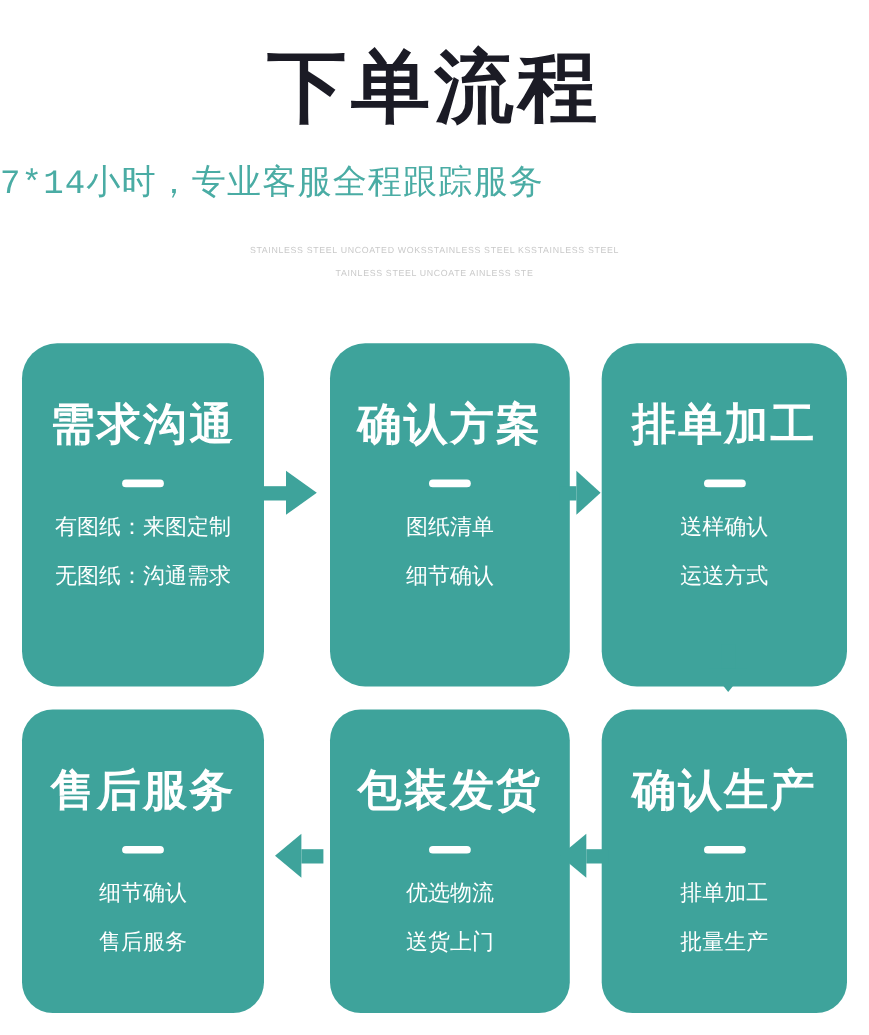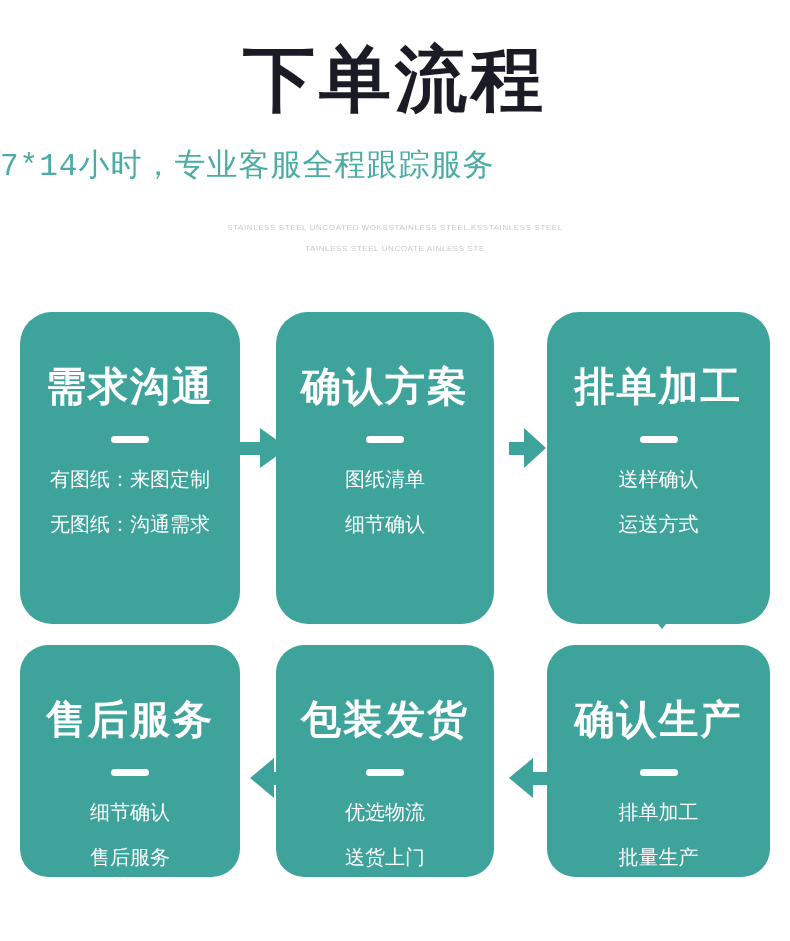--- a/index.html
+++ b/index.html
@@ -60,23 +60,23 @@
   }
   .card-line{
     font-size:20px;
     line-height:24px;
     margin-top:12px;
   }
   .card-line + .card-line{margin-top:21px;}
 
   
   .r1{top:312px;height:312px;border-radius:32px;}
-  .r2{top:645px;height:232px;}
+  .r2{top:645px;height:276px;}
   .c1{left:20px;width:220px;}
-  .c2{left:276px;width:218px;text-align:center;}
+  .c2{left:300px;width:218px;text-align:center;}
   .c3{left:547px;width:223px;}
 
   
   .arrow{position:absolute;display:flex;align-items:center;}
   .arrow i{display:block;}
   .tail-h{width:20px;height:13px;background:var(--accent,#3EA39B);}
   .head-right{
     width:0;height:0;
     border-top:20px solid transparent;
     border-bottom:20px solid transparent;

